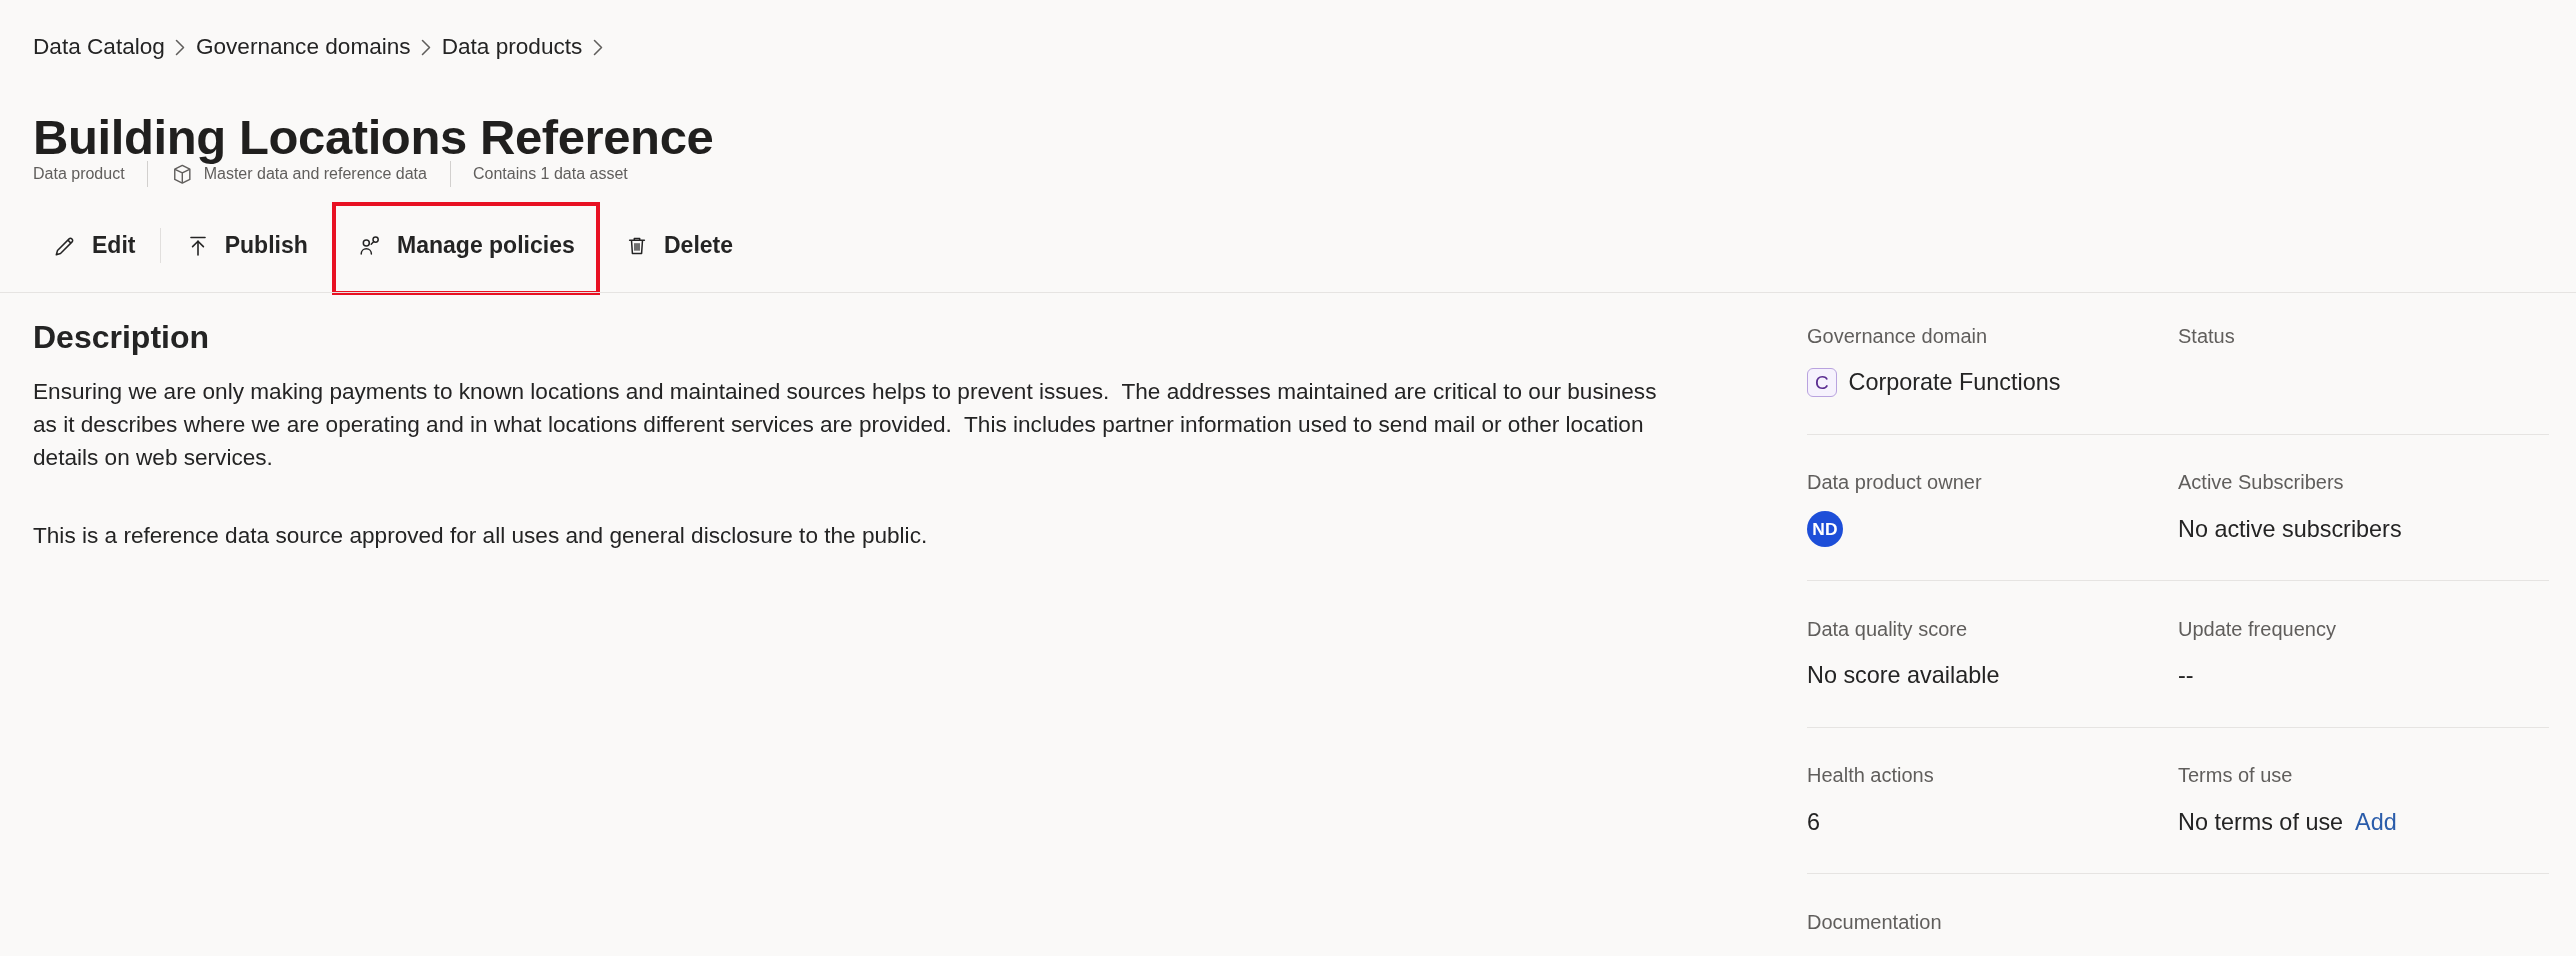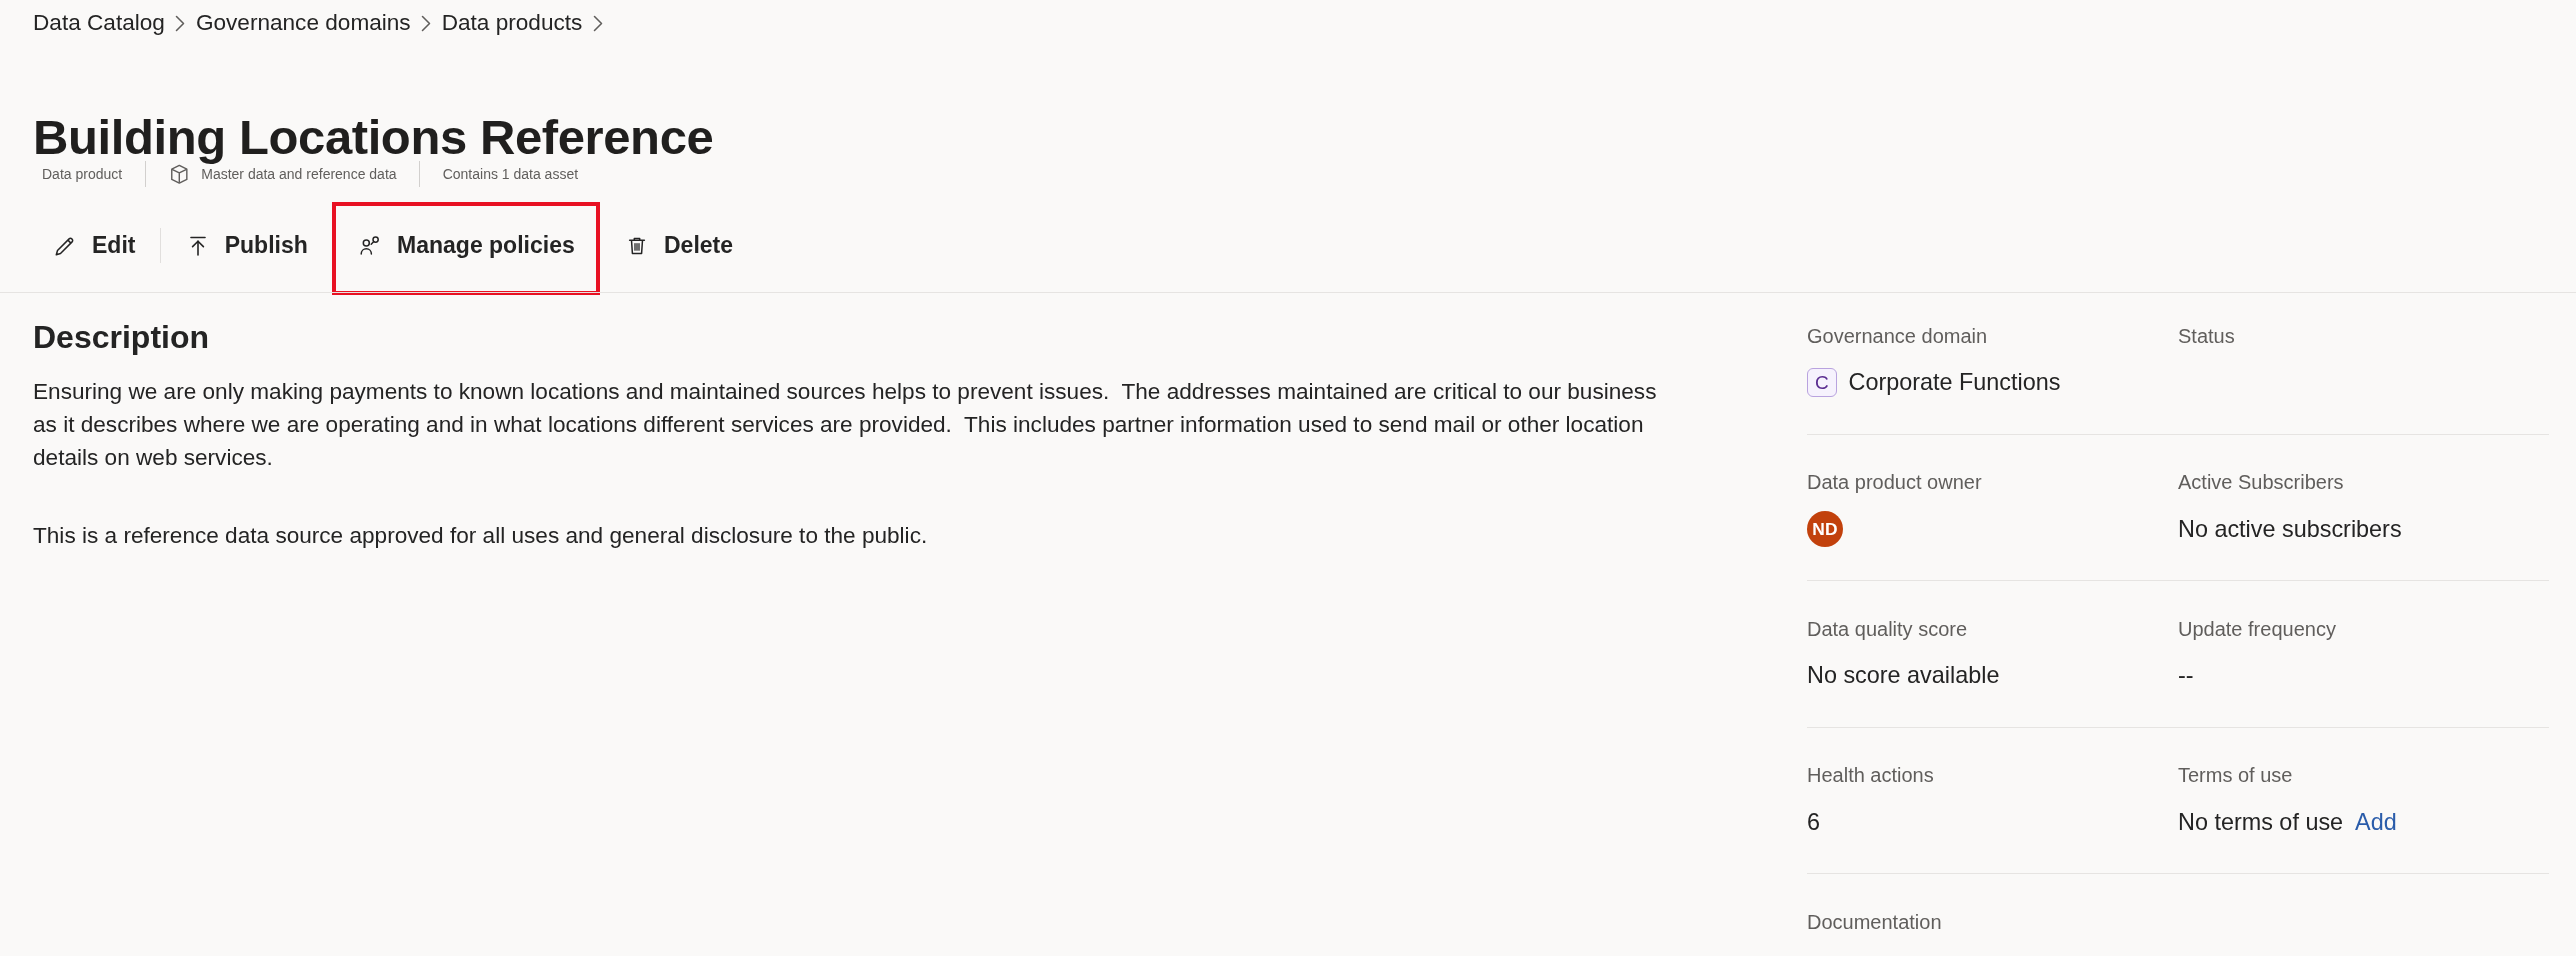--- a/index.html
+++ b/index.html
@@ -15,21 +15,21 @@
     position: relative;
     width: 2576px;
     height: 956px;
     background: #faf9f8;
   }
 
   
   .breadcrumb {
     position: absolute;
     left: 33px;
-    top: 9px;
+    top: 33px;
     display: flex;
     align-items: center;
     height: 28px;
     font-size: 22.6px;
     color: #242424;
   }
   .crumb {
     color: #242424;
     white-space: nowrap;
     cursor: pointer;
@@ -52,26 +52,26 @@
     line-height: 56px;
     font-weight: 600;
     letter-spacing: -0.4px;
     color: #201f1e;
     white-space: nowrap;
   }
 
   
   .meta-row {
     position: absolute;
-    left: 42px;
+    left: 33px;
     top: 160px;
     display: flex;
     align-items: center;
     height: 28px;
-    font-size: 14px;
+    font-size: 16px;
     color: #605e5c;
   }
   .meta-item {
     display: flex;
     align-items: center;
     gap: 10.4px;
     white-space: nowrap;
   }
   .meta-div {
     width: 0.9px;
@@ -209,21 +209,21 @@
     display: flex;
     align-items: center;
     justify-content: center;
     line-height: 1;
   }
 
   
   .avatar {
     width: 36px; height: 36px;
     border-radius: 50%;
-    background: #c2410c;
+    background: #1d4ed8;
     color: #ffffff;
     font-size: 17.4px;
     font-weight: 700;
     display: flex;
     align-items: center;
     justify-content: center;
     letter-spacing: 0.3px;
   }
 
   .status-icon { display: inline-flex; align-items: center; }

